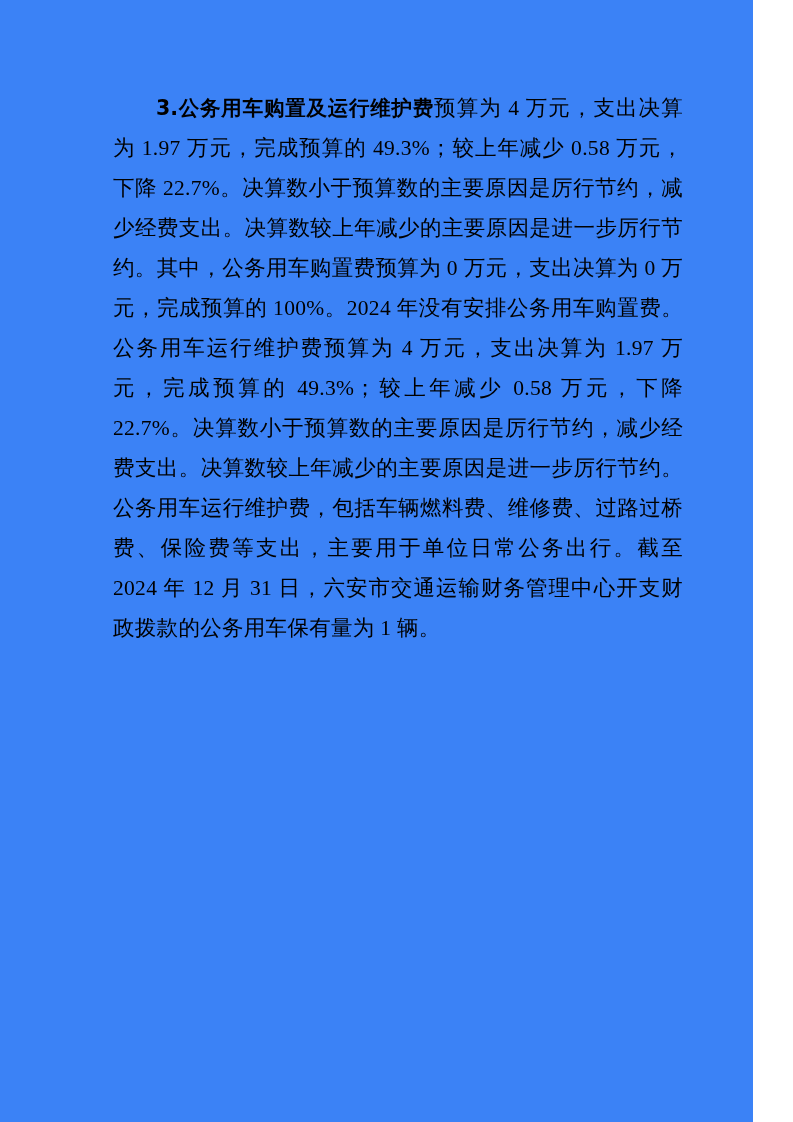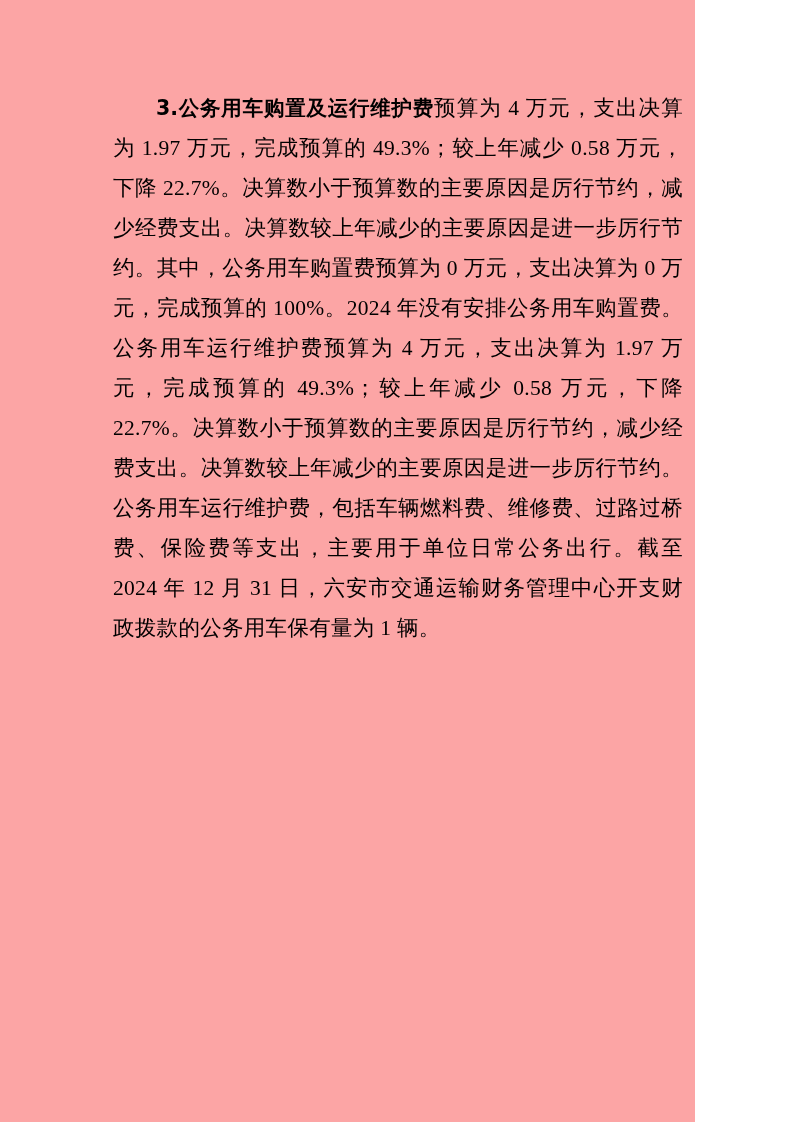--- a/index.html
+++ b/index.html
@@ -9,23 +9,23 @@
   }
   body {
     width: 793px;
     height: 1122px;
     font-family: "Liberation Serif", "DejaVu Serif", serif;
     color: #000000;
     overflow: hidden;
   }
   .page {
     position: relative;
-    width: 695px;
+    width: 753px;
     height: 1122px;
-    background: #fca5a5;
+    background: #3b82f6;
     box-sizing: border-box;
   }
   .content {
     position: absolute;
     left: 113px;
     top: 88px;
     width: 570px;
   }
   .para {
     margin: 0;

